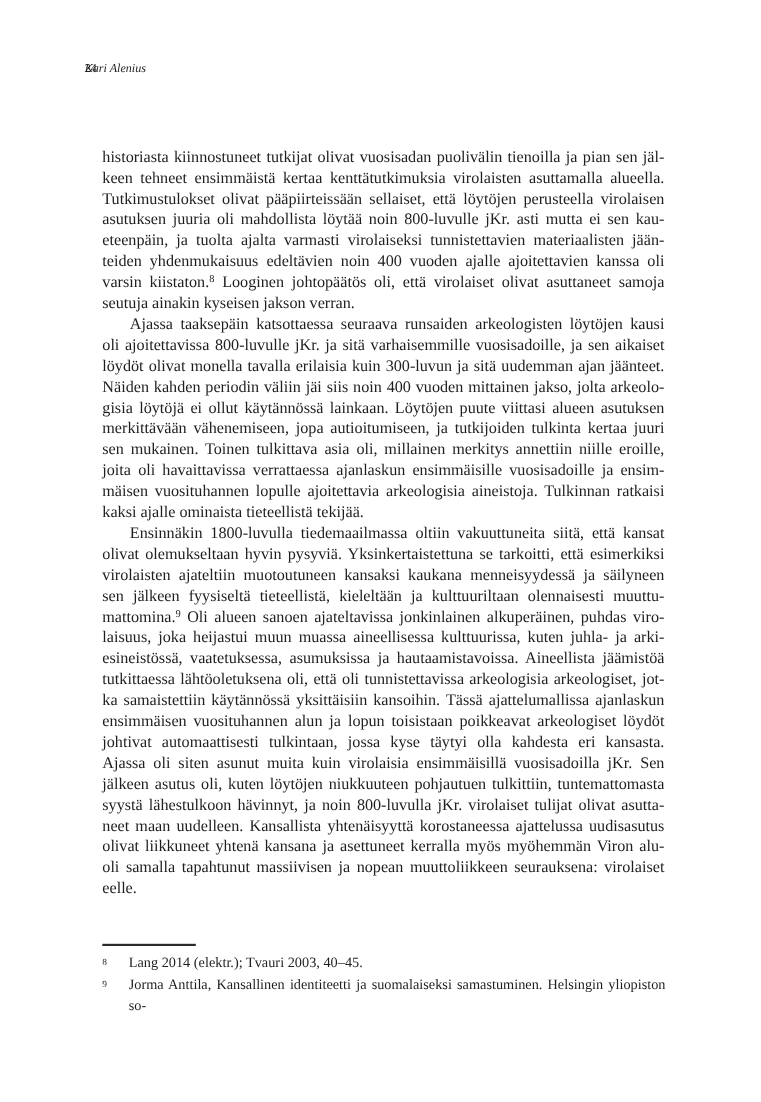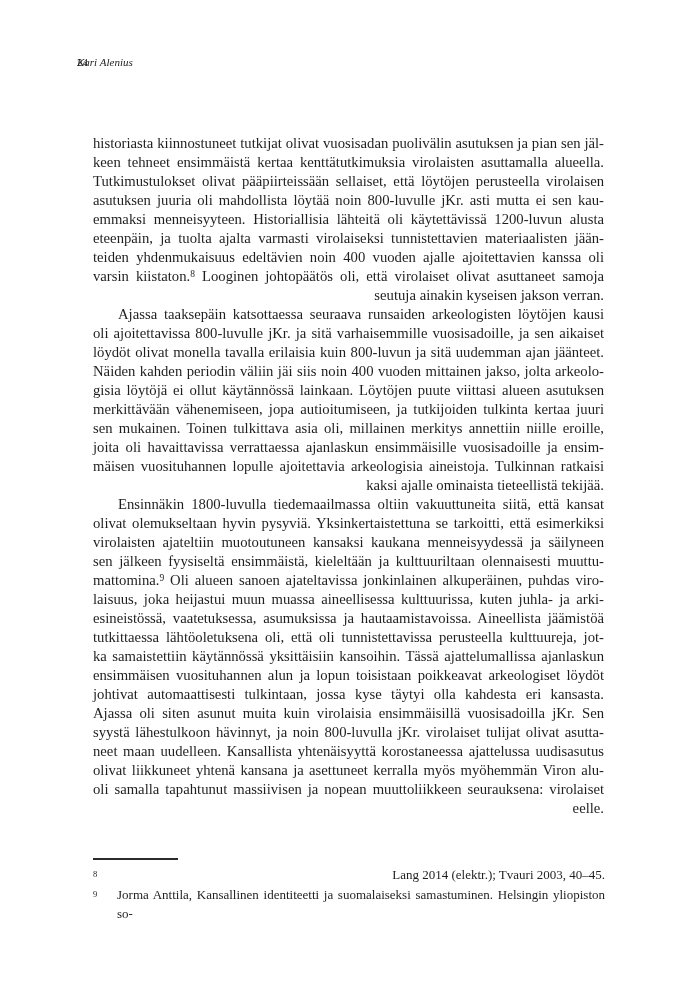--- a/index.html
+++ b/index.html
@@ -37,21 +37,21 @@
   }
   .bodytext {
     position: absolute;
     top: 134px;
     left: 93px;
     width: 511px;
     font-size: 14.7px;
     line-height: 19px;
   }
   .tline {
-    text-align: right;
+    text-align: left;
     height: 19px;
   }
   .tline.just {
     text-align: justify;
     text-align-last: justify;
   }
   .tline.ind {
     text-indent: 25px;
   }
   .sup {
@@ -96,55 +96,55 @@
 
 <div class="page">
 
   <div class="pageheader">
     <span class="pagenum">24</span>
     <span class="runhead">Kari Alenius</span>
   </div>
 
   <div class="bodytext">
       <div>
-        <div class="tline just"><span>historiasta kiinnostuneet tutkijat olivat vuosisadan puolivälin asutuksen ja pian sen jäl-</span></div>
+        <div class="tline just"><span>historiasta kiinnostuneet tutkijat olivat vuosisadan puolivälin tienoilla ja pian sen jäl-</span></div>
         <div class="tline just"><span>keen tehneet ensimmäistä kertaa kenttätutkimuksia virolaisten asuttamalla alueella.</span></div>
         <div class="tline just"><span>Tutkimustulokset olivat pääpiirteissään sellaiset, että löytöjen perusteella virolaisen</span></div>
         <div class="tline just"><span>asutuksen juuria oli mahdollista löytää noin 800-luvulle jKr. asti mutta ei sen kau-</span></div>
-        <div class="tline just"><span>emmaksi menneisyyteen. Historiallisia lähteitä oli käytettävissä 1200-luvun alusta</span></div>
         <div class="tline just"><span>eteenpäin, ja tuolta ajalta varmasti virolaiseksi tunnistettavien materiaalisten jään-</span></div>
         <div class="tline just"><span>teiden yhdenmukaisuus edeltävien noin 400 vuoden ajalle ajoitettavien kanssa oli</span></div>
         <div class="tline just"><span>varsin kiistaton.</span><span class="sup">8</span><span> Looginen johtopäätös oli, että virolaiset olivat asuttaneet samoja</span></div>
         <div class="tline"><span>seutuja ainakin kyseisen jakson verran.</span></div>
       </div>
       <div>
         <div class="tline just ind"><span>Ajassa taaksepäin katsottaessa seuraava runsaiden arkeologisten löytöjen kausi</span></div>
         <div class="tline just"><span>oli ajoitettavissa 800-luvulle jKr. ja sitä varhaisemmille vuosisadoille, ja sen aikaiset</span></div>
-        <div class="tline just"><span>löydöt olivat monella tavalla erilaisia kuin 800-luvun ja sitä uudemman ajan jäänteet.</span></div>
+        <div class="tline just"><span>löydöt olivat monella tavalla erilaisia kuin 300-luvun ja sitä uudemman ajan jäänteet.</span></div>
         <div class="tline just"><span>Näiden kahden periodin väliin jäi siis noin 400 vuoden mittainen jakso, jolta arkeolo-</span></div>
         <div class="tline just"><span>gisia löytöjä ei ollut käytännössä lainkaan. Löytöjen puute viittasi alueen asutuksen</span></div>
         <div class="tline just"><span>merkittävään vähenemiseen, jopa autioitumiseen, ja tutkijoiden tulkinta kertaa juuri</span></div>
         <div class="tline just"><span>sen mukainen. Toinen tulkittava asia oli, millainen merkitys annettiin niille eroille,</span></div>
         <div class="tline just"><span>joita oli havaittavissa verrattaessa ajanlaskun ensimmäisille vuosisadoille ja ensim-</span></div>
         <div class="tline just"><span>mäisen vuosituhannen lopulle ajoitettavia arkeologisia aineistoja. Tulkinnan ratkaisi</span></div>
         <div class="tline"><span>kaksi ajalle ominaista tieteellistä tekijää.</span></div>
       </div>
       <div>
         <div class="tline just ind"><span>Ensinnäkin 1800-luvulla tiedemaailmassa oltiin vakuuttuneita siitä, että kansat</span></div>
         <div class="tline just"><span>olivat olemukseltaan hyvin pysyviä. Yksinkertaistettuna se tarkoitti, että esimerkiksi</span></div>
         <div class="tline just"><span>virolaisten ajateltiin muotoutuneen kansaksi kaukana menneisyydessä ja säilyneen</span></div>
-        <div class="tline just"><span>sen jälkeen fyysiseltä ensimmäistä, kieleltään ja kulttuuriltaan olennaisesti muuttu-</span></div>
+        <div class="tline just"><span>sen jälkeen fyysiseltä tieteellistä, kieleltään ja kulttuuriltaan olennaisesti muuttu-</span></div>
         <div class="tline just"><span>mattomina.</span><span class="sup">9</span><span> Oli alueen sanoen ajateltavissa jonkinlainen alkuperäinen, puhdas viro-</span></div>
         <div class="tline just"><span>laisuus, joka heijastui muun muassa aineellisessa kulttuurissa, kuten juhla- ja arki-</span></div>
         <div class="tline just"><span>esineistössä, vaatetuksessa, asumuksissa ja hautaamistavoissa. Aineellista jäämistöä</span></div>
-        <div class="tline just"><span>tutkittaessa lähtöoletuksena oli, että oli tunnistettavissa perusteella kulttuureja, jot-</span></div>
+        <div class="tline just"><span>tutkittaessa lähtöoletuksena oli, että oli tunnistettavissa arkeologisia arkeologiset, jot-</span></div>
         <div class="tline just"><span>ka samaistettiin käytännössä yksittäisiin kansoihin. Tässä ajattelumallissa ajanlaskun</span></div>
         <div class="tline just"><span>ensimmäisen vuosituhannen alun ja lopun toisistaan poikkeavat arkeologiset löydöt</span></div>
         <div class="tline just"><span>johtivat automaattisesti tulkintaan, jossa kyse täytyi olla kahdesta eri kansasta.</span></div>
         <div class="tline just"><span>Ajassa oli siten asunut muita kuin virolaisia ensimmäisillä vuosisadoilla jKr. Sen</span></div>
+        <div class="tline just"><span>jälkeen asutus oli, kuten löytöjen niukkuuteen pohjautuen tulkittiin, tuntemattomasta</span></div>
         <div class="tline just"><span>syystä lähestulkoon hävinnyt, ja noin 800-luvulla jKr. virolaiset tulijat olivat asutta-</span></div>
         <div class="tline just"><span>neet maan uudelleen. Kansallista yhtenäisyyttä korostaneessa ajattelussa uudisasutus</span></div>
         <div class="tline just"><span>olivat liikkuneet yhtenä kansana ja asettuneet kerralla myös myöhemmän Viron alu-</span></div>
         <div class="tline just"><span>oli samalla tapahtunut massiivisen ja nopean muuttoliikkeen seurauksena: virolaiset</span></div>
         <div class="tline"><span>eelle.</span></div>
       </div>
     </div>
 
   <div class="fnsep"></div>
 

